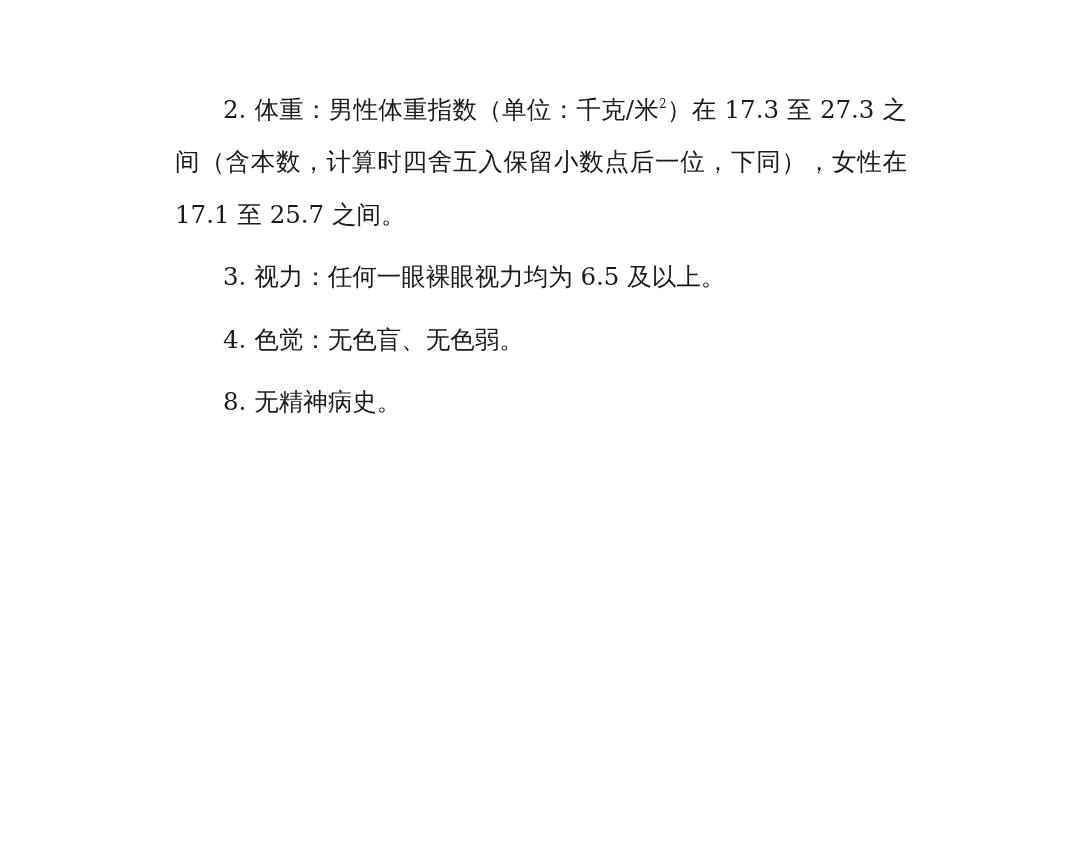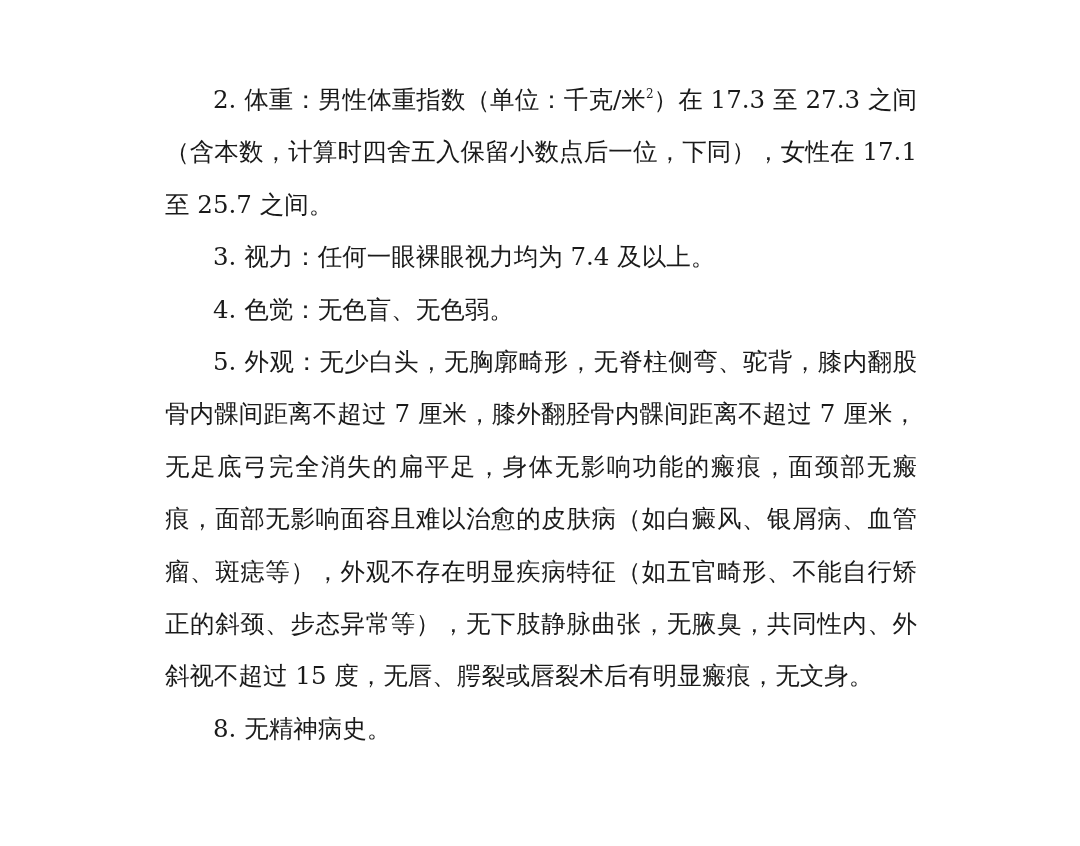--- a/index.html
+++ b/index.html
@@ -3,36 +3,33 @@
 <meta charset="utf-8">
 <style>
   html, body { margin:0; padding:0; background:#ffffff; }
   body { width:1080px; height:846px; overflow:hidden; position:relative; }
   .page {
     position:absolute; left:165px; top:74px; width:752px;
     font-family: "DejaVu Serif", "Liberation Serif", serif;
     font-size:24.5px; color:#1a1a1a; line-height:52.4px;
     text-align:justify;
   }
-  .para { margin:0; padding:0; }
+  .para { margin:10px; padding:0; }
   .indent { text-indent:48px; }
   sup { font-size:12px; vertical-align: 10px; line-height:0; }
 </style>
 </head>
 <body>
 
 <div class="page">
   <p class="para indent">
     <span>2.</span>&nbsp;<span>体重：男性体重指数（单位：千克/米</span><sup>2</sup><span>）在 17.3 至 27.3 之间（含本数，计算时四舍五入保留小数点后一位，下同），女性在 17.1 至 25.7 之间。</span>
   </p>
   <p class="para indent">
-    <span>3.</span>&nbsp;<span>视力：任何一眼裸眼视力均为 7.4 及以上。</span>
+    <span>3.</span>&nbsp;<span>视力：任何一眼裸眼视力均为 6.5 及以上。</span>
   </p>
   <p class="para indent">
     <span>4.</span>&nbsp;<span>色觉：无色盲、无色弱。</span>
-  </p>
-  <p class="para indent">
-    <span>5.</span>&nbsp;<span>外观：无少白头，无胸廓畸形，无脊柱侧弯、驼背，膝内翻股骨内髁间距离不超过 7 厘米，膝外翻胫骨内髁间距离不超过 7 厘米，无足底弓完全消失的扁平足，身体无影响功能的瘢痕，面颈部无瘢痕，面部无影响面容且难以治愈的皮肤病（如白癜风、银屑病、血管瘤、斑痣等），外观不存在明显疾病特征（如五官畸形、不能自行矫正的斜颈、步态异常等），无下肢静脉曲张，无腋臭，共同性内、外斜视不超过 15 度，无唇、腭裂或唇裂术后有明显瘢痕，无文身。</span>
   </p>
   <p class="para indent">
     <span>8.</span>&nbsp;<span>无精神病史。</span>
   </p>
 </div>
 
 </body></html>

